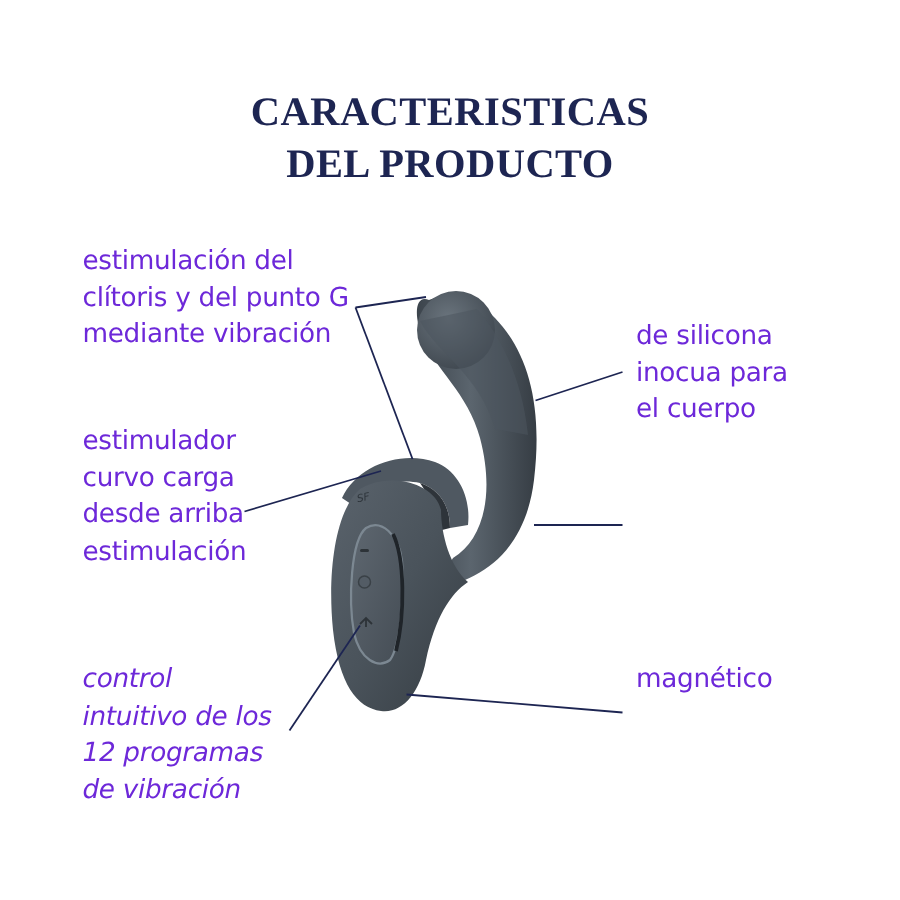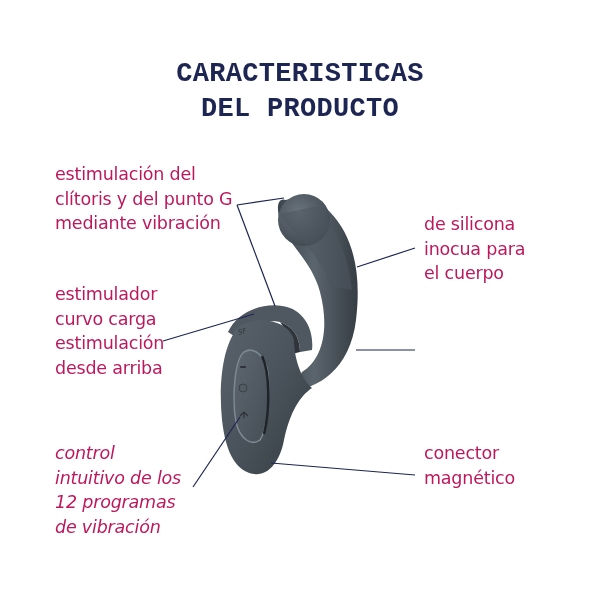--- a/index.html
+++ b/index.html
@@ -1,22 +1,22 @@
 <!DOCTYPE html>
 <html><head>
 <meta charset="utf-8">
 <style>
   html, body { margin: 0; padding: 0; background: #ffffff; }
   body { width: 600px; height: 600px; position: relative; overflow: hidden;
          font-family: "DejaVu Sans", sans-serif; color: #1d2552; }
   .title { position: absolute; left: 0; top: 57px; width: 600px; text-align: center;
-           font-family: Liberation Mono, monospace; font-weight: bold; font-size: 27px;
+           font-family: Liberation Serif, serif; font-weight: bold; font-size: 27px;
            line-height: 35px; letter-spacing: 0.3px; color: #1d2552; }
   .title span { display: block; }
-  .label { position: absolute; font-size: 17.5px; line-height: 24.5px; color: #be185d;
+  .label { position: absolute; font-size: 17.5px; line-height: 24.5px; color: #6d28d9;
            font-family: "DejaVu Sans", sans-serif; letter-spacing: -0.2px; }
   .label span { display: block; white-space: nowrap; }
   svg.art { position: absolute; left: 0; top: 0; }
 </style>
 </head>
 <body>
 
 <div class="title">
   <span>CARACTERISTICAS</span>
   <span>DEL PRODUCTO</span>
@@ -110,36 +110,35 @@
 
 <div class="label" style="left:55px; top:162px;">
   <span>estimulación del</span>
   <span>clítoris y del punto G</span>
   <span>mediante vibración</span>
 </div>
 
 <div class="label" style="left:55px; top:282px;">
   <span>estimulador</span>
   <span>curvo carga</span>
+  <span>desde arriba</span>
   <span>estimulación</span>
-  <span>desde arriba</span>
 </div>
 
 <div class="label" style="left:55px; top:441px;font-style:italic;">
   <span>control</span>
   <span>intuitivo de los</span>
   <span>12 programas</span>
   <span>de vibración</span>
 </div>
 
 <div class="label" style="left:424px; top:212px;">
   <span>de silicona</span>
   <span>inocua para</span>
   <span>el cuerpo</span>
 </div>
 
 <div class="label" style="left:424px; top:329px;">
 </div>
 
 <div class="label" style="left:424px; top:441px;">
-  <span>conector</span>
   <span>magnético</span>
 </div>
 
 </body></html>

